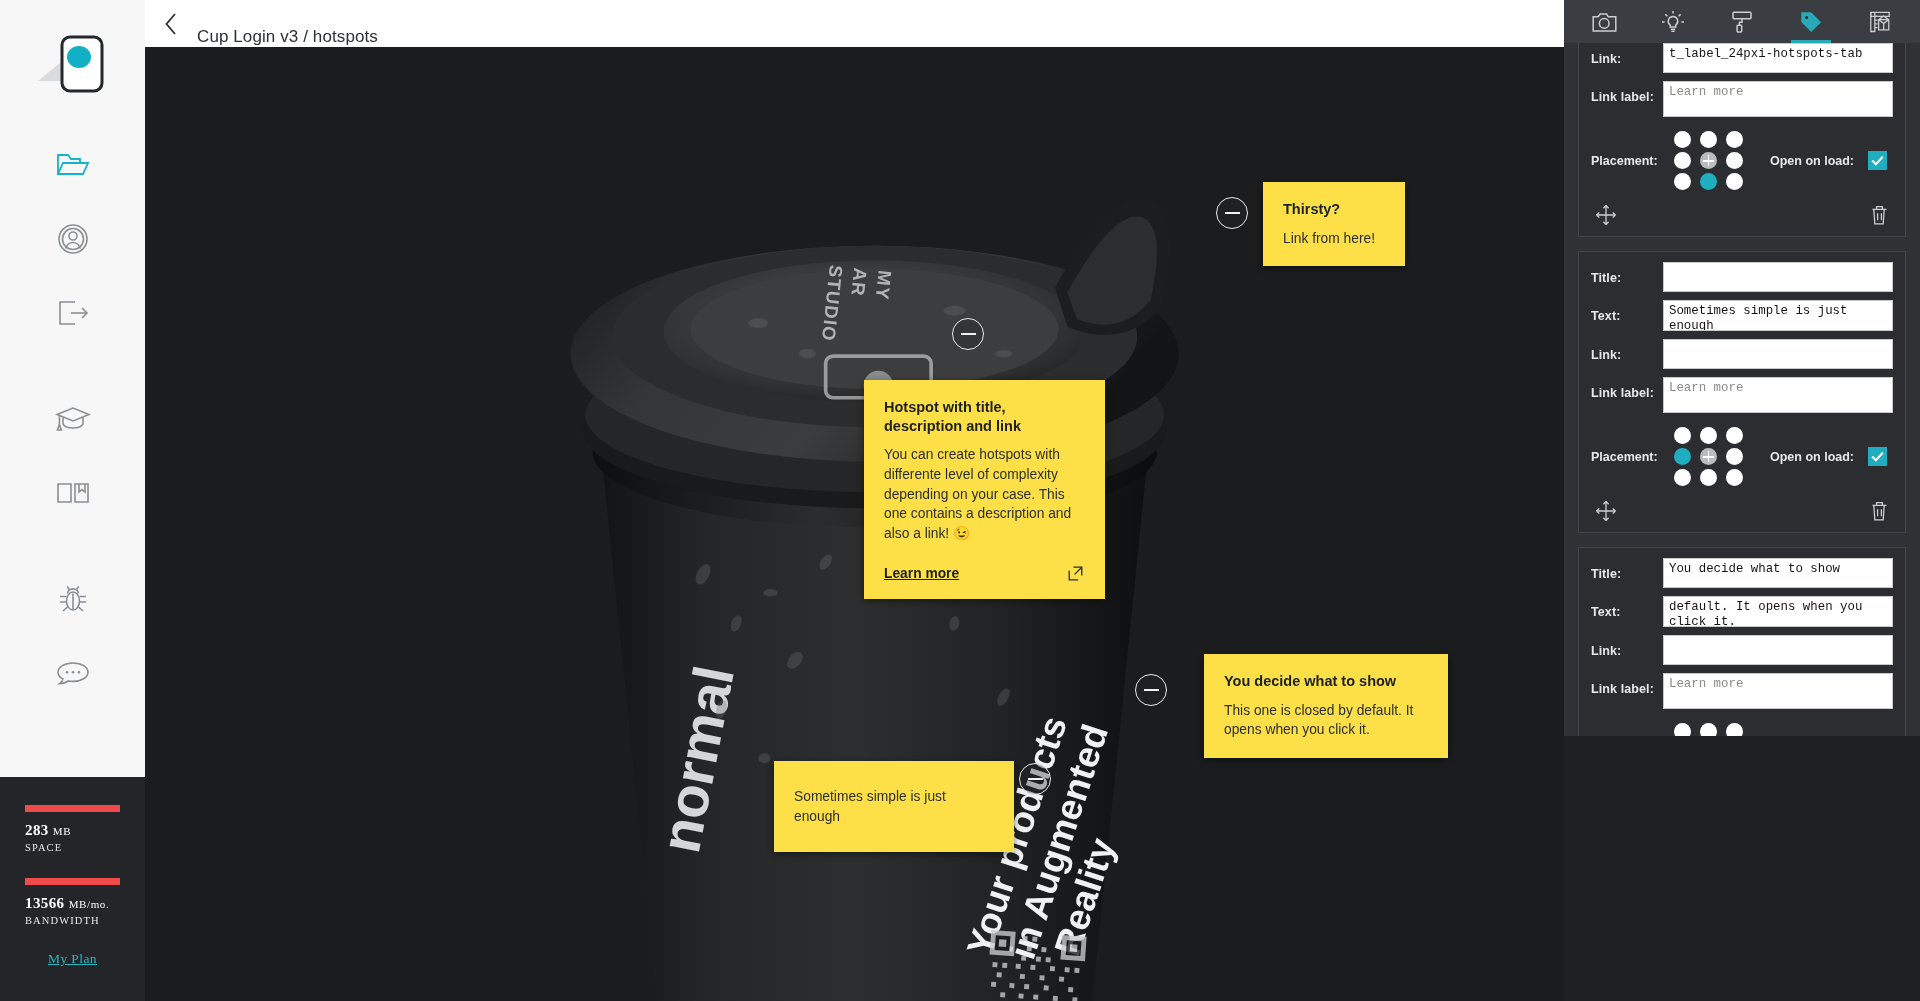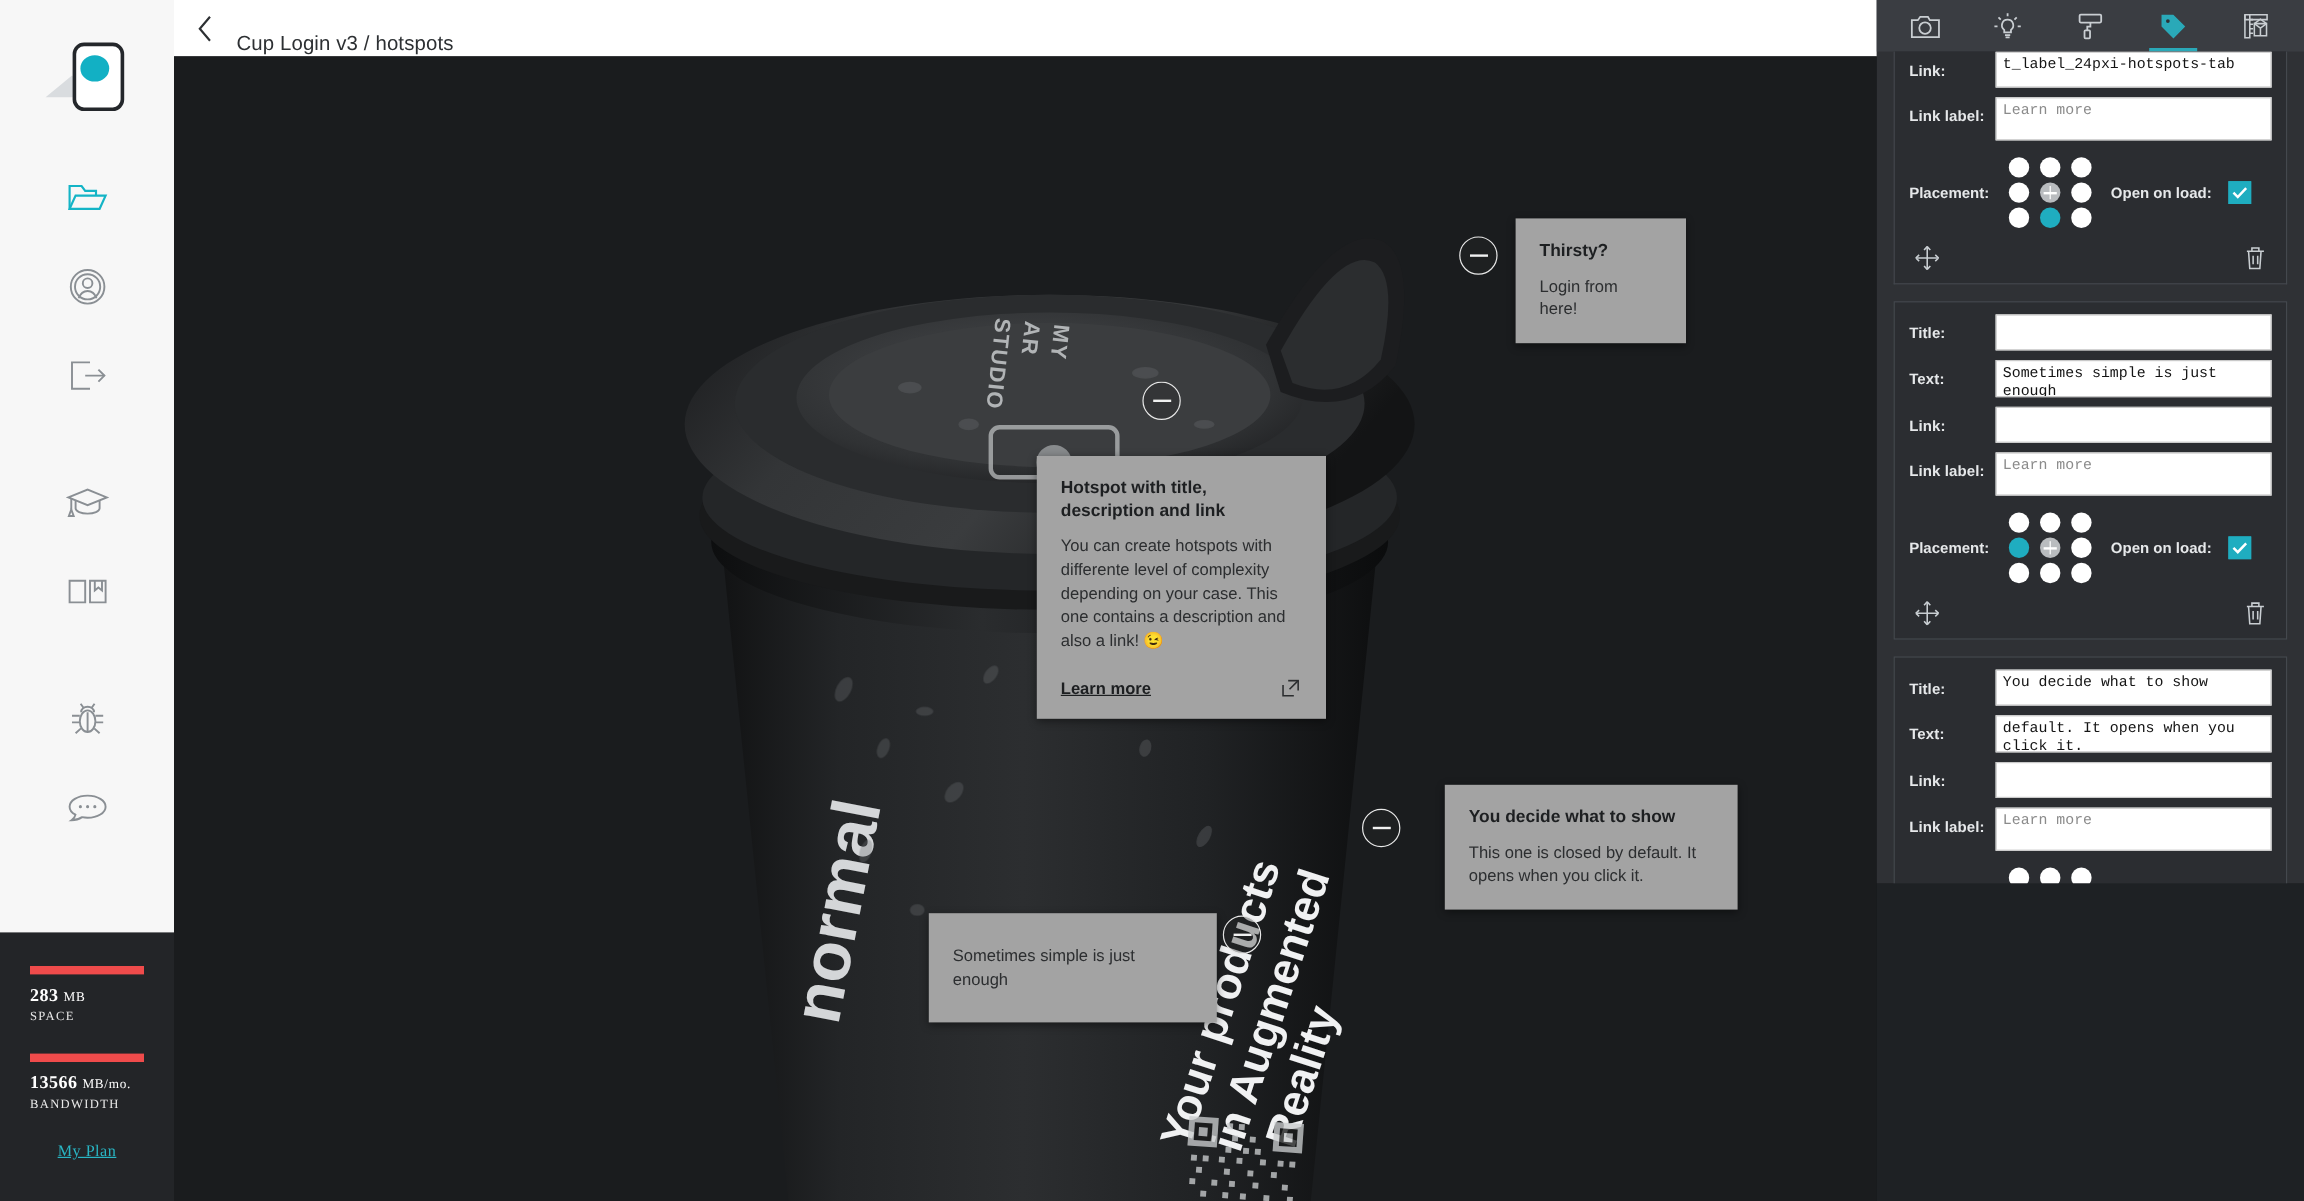--- a/index.html
+++ b/index.html
@@ -95,21 +95,21 @@
     background: rgba(40,40,40,0.35);
     display: flex; align-items: center; justify-content: center;
     cursor: pointer; z-index: 6;
   }
   .hs-marker::before {
     content: ""; width: 15px; height: 1.8px; background: #f0f0f0; display: block;
   }
 
   
   .popup {
-    position: absolute; background: #a3a3a3; z-index: 8;
+    position: absolute; background: #fde047; z-index: 8;
     box-shadow: 0 2px 7px rgba(0,0,0,0.45);
     padding: 18px 22px 18px 20px;
   }
   .popup .p-title {
     font-size: 14.5px; font-weight: bold; color: #1d1f21; line-height: 1.28;
     margin-bottom: 10px;
   }
   .popup .p-text {
     font-size: 13.8px; color: #2c2e30; line-height: 1.43;
   }
@@ -178,21 +178,21 @@
   .dot.sel { background: #1fadc0; }
   .dot.center {
     background: #b9bcbf; position: relative;
   }
   .dot.center::before, .dot.center::after {
     content: ""; position: absolute; background: #fff;
   }
   .dot.center::before { left: 3px; right: 3px; top: 8px; height: 1.6px; }
   .dot.center::after { top: 3px; bottom: 3px; left: 8px; width: 1.6px; }
 
-  .ool { margin-left: 14px; display: flex; align-items: center; }
+  .ool { margin-left: 25px; display: flex; align-items: center; }
   .ool-label { color: #e6e8ea; font-size: 12.5px; font-weight: bold; margin-right: 14px; }
   .chk {
     width: 19px; height: 19px; background: #fff; border: 1px solid #c9c9c9;
     cursor: pointer; display: flex; align-items: center; justify-content: center;
   }
   .chk.on { background: #1fadc0; border-color: #1fadc0; }
 
   .card-foot {
     display: flex; align-items: center; justify-content: space-between;
     margin-top: 14px; padding: 0 4px 2px 4px;
@@ -457,21 +457,21 @@
         </g>
       </svg>
 
       <div class="hs-marker" style="left:1071px; top:150px;"></div>
       <div class="hs-marker" style="left:807px;  top:271px;"></div>
       <div class="hs-marker" style="left:990px;  top:627px;"></div>
       <div class="hs-marker" style="left:874px;  top:716px;"></div>
 
       <div class="popup" style="left:1118px; top:135px; width:142px;">
         <div class="p-title">Thirsty?</div>
-        <div class="p-text">Login from here!</div>
+        <div class="p-text">Link from here!</div>
       </div>
 
       <div class="popup" style="left:719px; top:333px; width:241px;">
         <div class="p-title">Hotspot with title, description and link</div>
         <div class="p-text">You can create hotspots with differente level of complexity depending on your case. This one contains a description and also a link! 😉</div>
         <div class="p-link-row">
           <span class="p-link">Learn more</span>
           <svg width="15" height="15" viewBox="0 0 15 15" fill="none" stroke="#2b2d2f" stroke-width="1.3">
             <path d="M5.5 1.2h8.3v8.3"></path>
             <path d="M13.8 1.2L6.6 8.4"></path>

